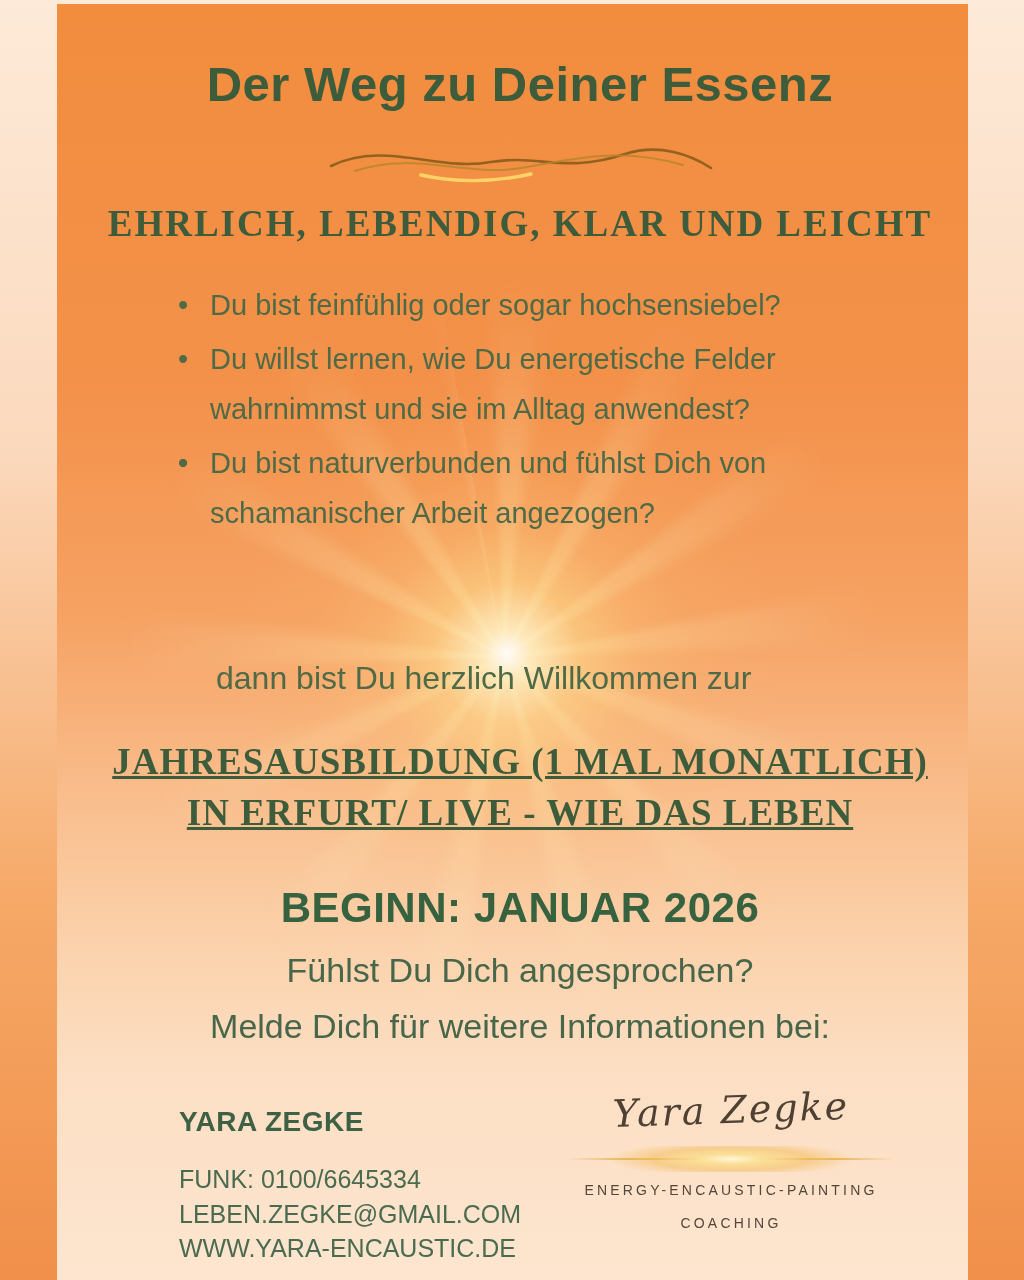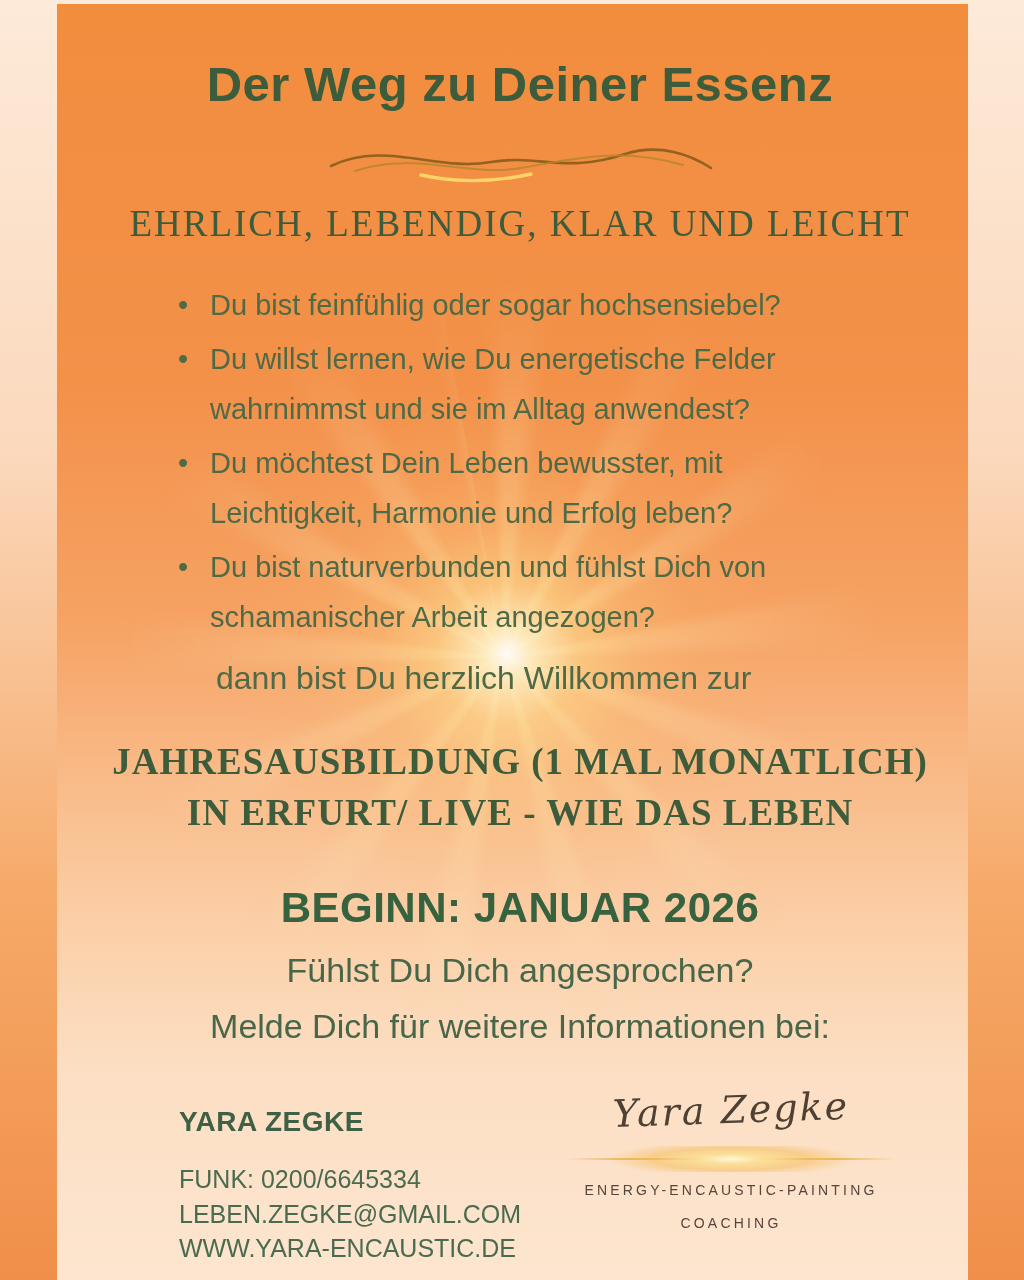--- a/index.html
+++ b/index.html
@@ -65,21 +65,21 @@
 
   .wave-divider {
     position: absolute; top: 130px; left: 50%;
     transform: translateX(-50%);
   }
 
   .tagline {
     position: absolute; top: 202px; left: 0; width: 100%;
     text-align: center; white-space: nowrap;
     font-family: "Liberation Serif", "DejaVu Serif", serif;
-    font-size: 37px; font-weight: 400; letter-spacing: 2px;
+    font-size: 37px; font-weight: 700; letter-spacing: 2px;
     color: #3d5c3c;
   }
 
   .benefits {
     position: absolute; top: 280px; left: 160px; width: 690px;
     list-style: none;
   }
   .benefits li {
     position: relative;
     padding-left: 34px;
@@ -99,20 +99,21 @@
     color: #4e6a46;
   }
 
   .program {
     position: absolute; top: 736px; left: 0; width: 100%;
     text-align: center;
     font-family: "Liberation Serif", "DejaVu Serif", serif;
     font-size: 37px; font-weight: 700; letter-spacing: 1px;
     line-height: 51px;
     color: #3d5c3c;
+    text-decoration: underline;
   }
 
   .beginn {
     position: absolute; top: 884px; left: 0; width: 100%;
     text-align: center;
     font-size: 42px; font-weight: 700; letter-spacing: 0.5px;
     color: #37623f;
   }
 
   .cta {
@@ -190,21 +191,20 @@
       <li>
         <span class="dot">•</span>
         <span>Du bist feinfühlig oder sogar hochsensiebel?</span>
       </li>
       <li>
         <span class="dot">•</span>
         <span>Du willst lernen, wie Du energetische Felder wahrnimmst und sie im Alltag anwendest?</span>
       </li>
       <li>
         <span class="dot">•</span>
-        <span>Du möchtest Dein Leben bewusster, mit Leichtigkeit, Harmonie und Erfolg leben?</span>
       </li>
       <li>
         <span class="dot">•</span>
         <span>Du bist naturverbunden und fühlst Dich von schamanischer Arbeit angezogen?</span>
       </li>
     </ul>
 
     <p class="welcome">dann bist Du herzlich Willkommen zur</p>
 
     <div class="program">
@@ -214,21 +214,21 @@
 
     <div class="beginn">BEGINN: JANUAR 2026</div>
 
     <div class="cta">
       <div>Fühlst Du Dich angesprochen?</div>
       <div>Melde Dich für weitere Informationen bei:</div>
     </div>
 
     <div class="contact">
       <div class="contact-name">YARA ZEGKE</div>
-      <div class="contact-line">FUNK: 0200/6645334</div>
+      <div class="contact-line">FUNK: 0100/6645334</div>
       <div class="contact-line">LEBEN.ZEGKE@GMAIL.COM</div>
       <div class="contact-line">WWW.YARA-ENCAUSTIC.DE</div>
     </div>
 
     <div class="brand">
       <div class="signature">Yara Zegke</div>
       <div class="gold-flare"></div>
       <div class="brand-line">ENERGY-ENCAUSTIC-PAINTING</div>
       <div class="brand-line">COACHING</div>
     </div>

